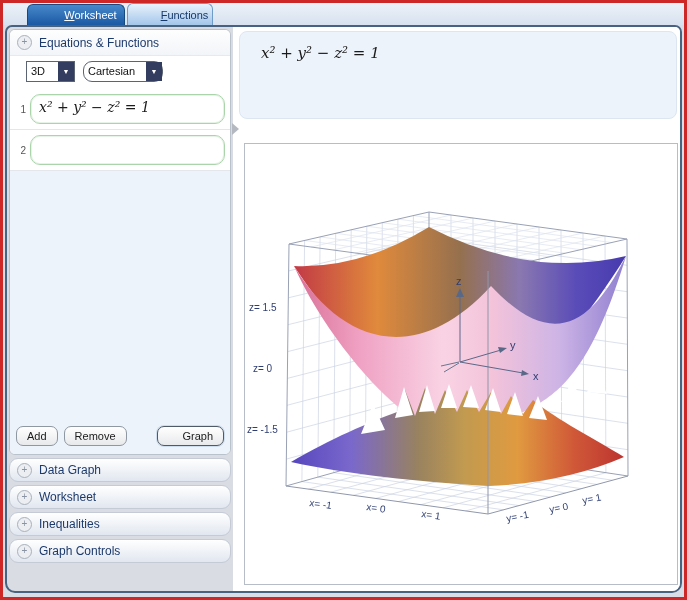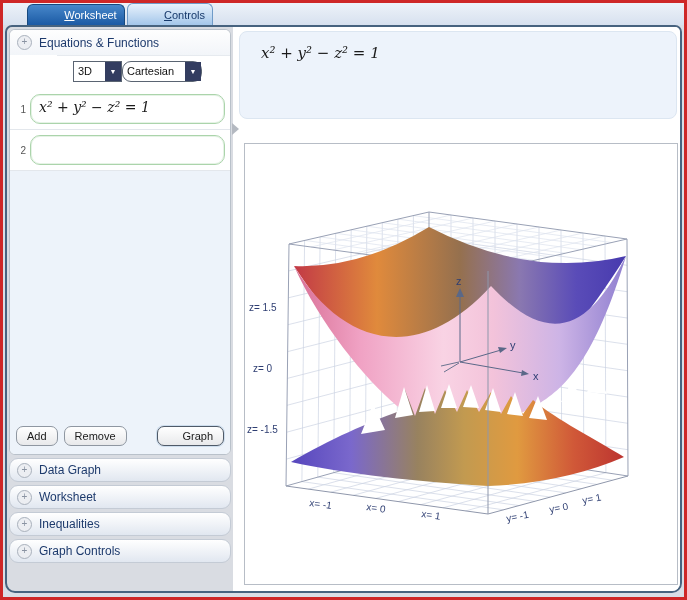--- a/index.html
+++ b/index.html
@@ -14,21 +14,21 @@
   .window{position:absolute;left:2px;top:22px;width:677px;height:568px;box-sizing:border-box;background:#d9dce2;border:2px solid #47637f;border-radius:7px 7px 10px 10px;}
   .main-bg{position:absolute;left:226px;top:0;width:447px;height:564px;background:#fff;border-radius:0 5px 8px 0;}
   .eqdisplay{position:absolute;left:232px;top:4px;width:438px;height:88px;background:#edf3fb;border:1px solid #dce6f1;border-radius:8px;box-sizing:border-box;}
   .eqdisplay .eqtext{margin:12px 0 0 21px;font-family:"DejaVu Serif",serif;font-style:italic;font-size:15px;color:#1b1b1b;}
   .graphpanel{position:absolute;left:237px;top:116px;width:434px;height:442px;border:1px solid #b7bdc6;background:#fff;box-sizing:border-box;}
   
   .eqpanel{position:absolute;left:2px;top:2px;width:222px;height:426px;box-sizing:border-box;background:#fff;border:1px solid #b9c1ca;border-radius:6px;display:flex;flex-direction:column;overflow:hidden;}
   .eqheader{height:25px;display:flex;align-items:center;gap:7px;padding-left:7px;background:linear-gradient(#fefefe,#f2f5f9);flex:0 0 auto;}
   .picon{width:13px;height:13px;border-radius:50%;border:1px solid #a9b1bc;background:#eceef2;color:#8a93a2;font-size:10px;line-height:12px;text-align:center;flex:0 0 auto;}
   .ptitle{font-size:12px;font-weight:normal;color:#1d3a6c;}
-  .ddrow{padding:5px 16px 7px;border-top:1px solid #e6eaef;display:flex;flex:0 0 auto;margin-left:47px;}
+  .ddrow{padding:5px 16px 7px;border-top:1px solid #e6eaef;display:flex;gap:8px;flex:0 0 auto;}
   .combo{display:flex;align-items:stretch;border:1px solid #5a6472;background:#fff;height:19px;box-sizing:content-box;cursor:default;}
   .combo .cval{font-size:11px;padding:3px 4px 0 4px;color:#111;flex:1;white-space:nowrap;}
   .combo .cbtn{width:16px;background:#333d60;color:#fff;display:flex;align-items:center;justify-content:center;font-size:7px;border-left:2px solid #fff;}
   .combo.dim{width:47px;}
   .combo.typ{width:78px;border-radius:9px;}
   .eqrow{display:flex;gap:4px;padding:5px 5px;border-bottom:1px solid #e3e7ec;background:#fff;flex:0 0 auto;}
   .eqnum{width:11px;font-size:10px;color:#555;padding-top:10px;text-align:right;flex:0 0 auto;}
   .eqbox{flex:1;border:1px solid #abd4ab;border-radius:10px;background:#fff;box-shadow:inset 0 0 0 1px #e6f3e6;height:30px;box-sizing:border-box;padding:4px 8px 0;font-family:"DejaVu Serif",serif;font-style:italic;font-size:14px;color:#1b1b1b;overflow:hidden;white-space:nowrap;}
   .fillerarea{flex:1;background:#edf3fa;border-top:0;}
   .btnrow{flex:0 0 auto;background:#edf3fa;padding:5px 6px 8px;display:flex;gap:6px;}
@@ -42,21 +42,21 @@
 </style>
 </head>
 <body>
 
 <div class="frame">
   <div class="tabstrip">
     <div class="tab tab-worksheet">
       <span class="lbl">Worksheet</span>
     </div>
     <div class="tab tab-graphing">
-      <span class="lbl">Controls</span>
+      <span class="lbl">Functions</span>
     </div>
   </div>
 
   <div class="window">
     <div class="main-bg"></div>
 
     <div class="eqpanel">
       <div class="eqheader">
         <div class="picon">+</div>
         <div class="ptitle">Equations &amp; Functions</div>

